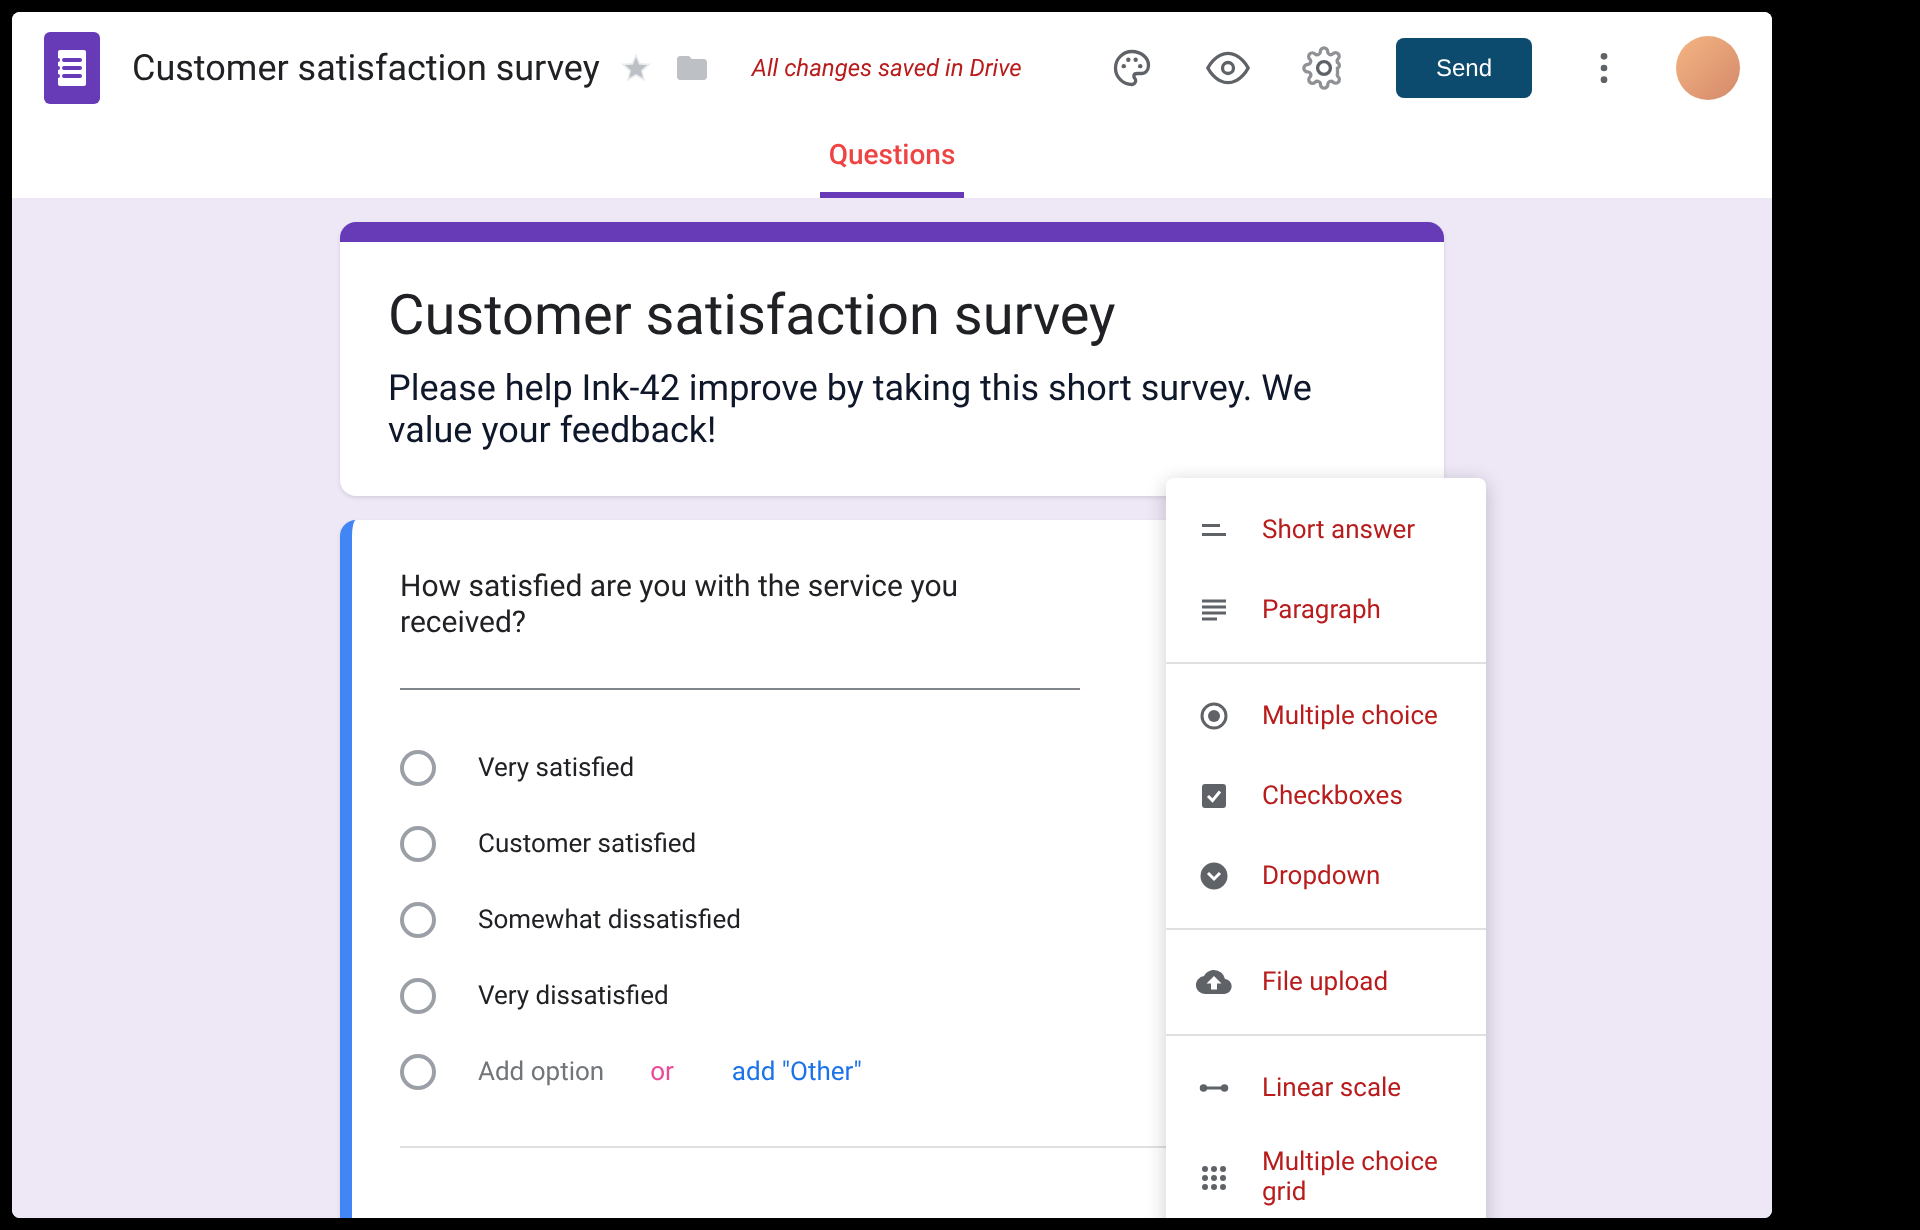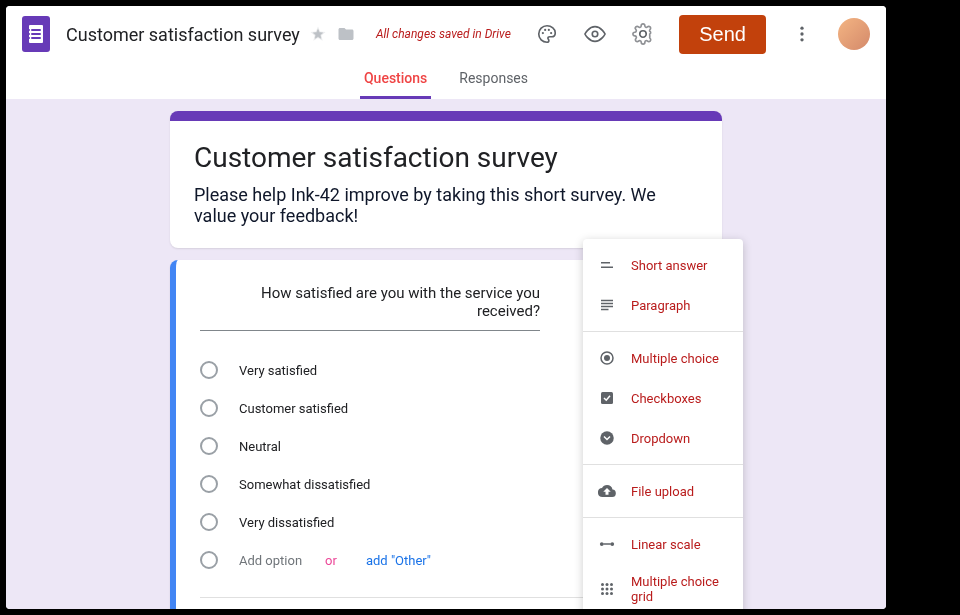--- a/index.html
+++ b/index.html
@@ -69,26 +69,26 @@
     }
     .header-spacer { flex: 1; }
     .header-icon {
       width: 40px; height: 40px;
       display: flex; align-items: center; justify-content: center;
       color: #5f6368;
       cursor: pointer;
       border-radius: 50%;
     }
     .send-btn {
-      background: #c2410c;
+      background: #0c4a6e;
       color: #fff;
       border: none;
       padding: 8px 20px;
       border-radius: 4px;
-      font-size: 20px;
+      font-size: 12px;
       font-weight: 500;
       cursor: pointer;
       margin: 0 8px;
     }
     .avatar {
       width: 32px; height: 32px;
       border-radius: 50%;
       background: linear-gradient(135deg, #f4b583, #d4896a);
       margin-left: 8px;
       cursor: pointer;
@@ -146,25 +146,24 @@
       color: #0f172a;
     }
     .question-card {
       padding: 24px;
       border-left: 6px solid #4285f4;
       position: relative;
     }
     .question-title {
       font-size: 15px;
       color: #202124;
-      padding-bottom: 10px;
+      padding-bottom: 24px;
       border-bottom: 1px solid #80868b;
       margin-bottom: 20px;
       width: 340px;
-      text-align: right;
     }
     .option-row {
       display: flex;
       align-items: center;
       gap: 21px;
       padding: 10px 0;
       font-size: 13px;
       color: #202124;
     }
     .radio {
@@ -283,44 +282,39 @@
           <circle cx="12" cy="5" r="2" fill="currentColor"></circle>
           <circle cx="12" cy="12" r="2" fill="currentColor"></circle>
           <circle cx="12" cy="19" r="2" fill="currentColor"></circle>
         </svg>
     </div>
     <div class="avatar"></div>
   </div>
 
   <div class="tabs">
     <div class="tab active">Questions</div>
-    <div class="tab">Responses</div>
   </div>
 
   <div class="canvas">
 
     <div class="form-card header-card">
       <div class="form-heading">Customer satisfaction survey</div>
       <div class="form-desc">Please help Ink-42 improve by taking this short survey. We value your feedback!</div>
     </div>
 
     <div class="form-card question-card">
       <div class="question-title">How satisfied are you with the service you received?</div>
 
       <div class="option-row">
         <div class="radio"></div>
         <span>Very satisfied</span>
       </div>
       <div class="option-row">
         <div class="radio"></div>
         <span>Customer satisfied</span>
-      </div>
-      <div class="option-row">
-        <div class="radio"></div>
-        <span>Neutral</span>
       </div>
       <div class="option-row">
         <div class="radio"></div>
         <span>Somewhat dissatisfied</span>
       </div>
       <div class="option-row">
         <div class="radio"></div>
         <span>Very dissatisfied</span>
       </div>
       <div class="option-row">

